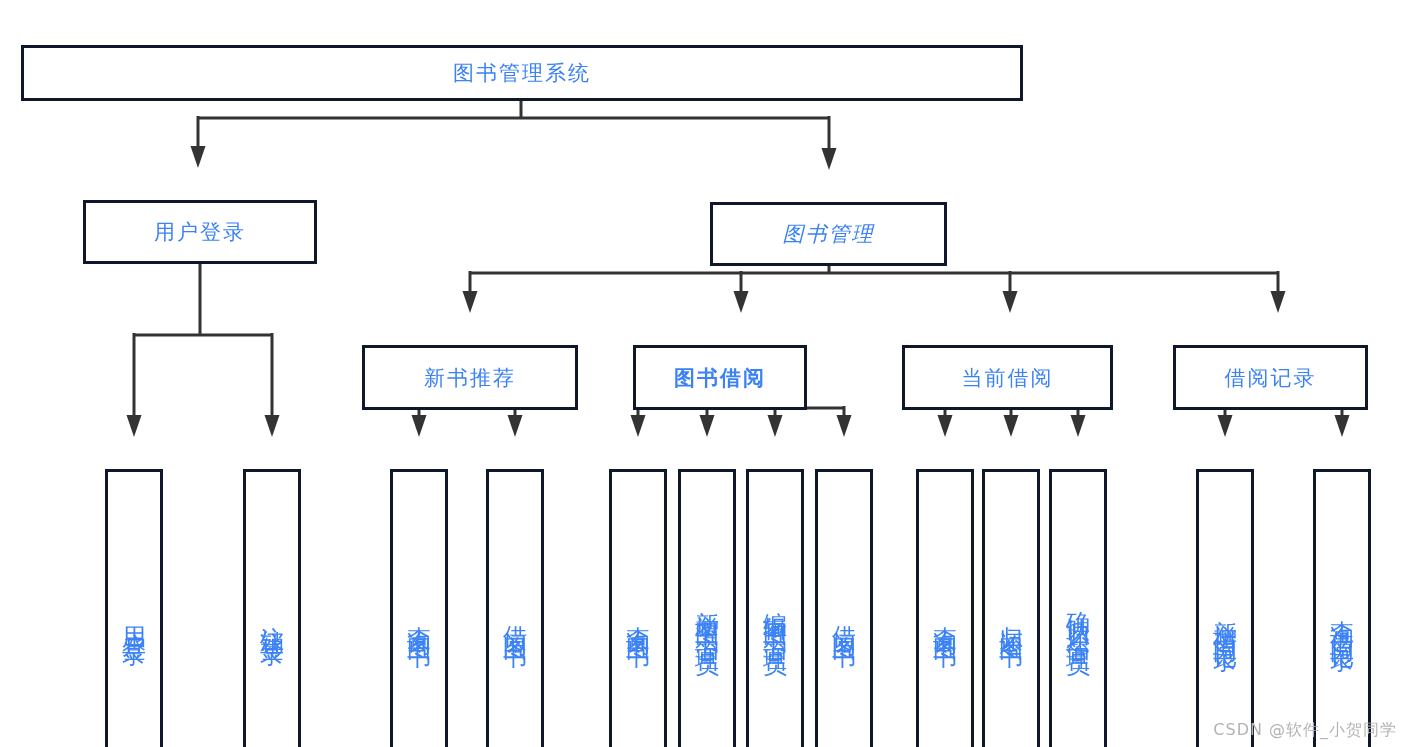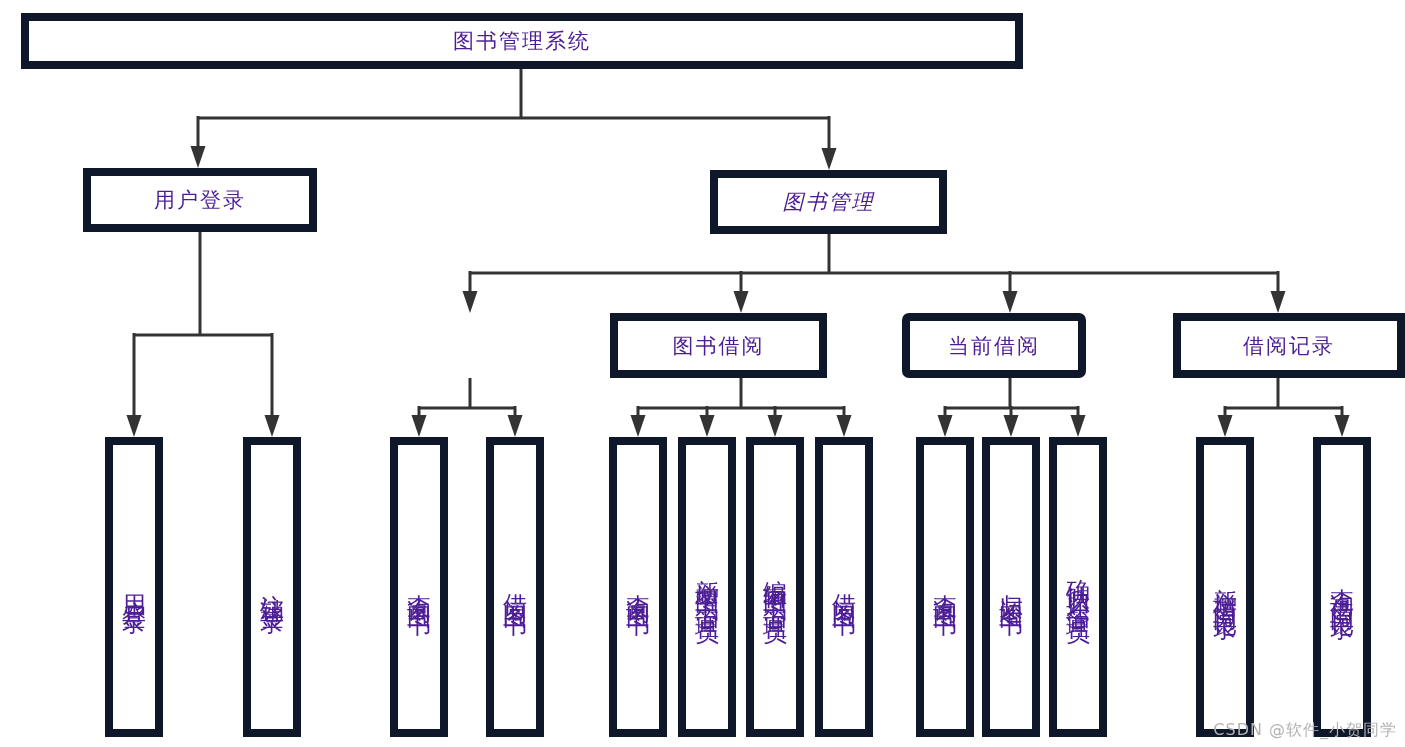--- a/index.html
+++ b/index.html
@@ -13,45 +13,46 @@
   }
   #connectors {
     position: absolute;
     left: 0; top: 0;
     width: 1405px; height: 747px;
   }
   .box {
     position: absolute;
     box-sizing: border-box;
     background: #ffffff;
-    border: 8px solid #0f172a;
+    border: 3px solid #0f172a;
     display: flex;
     align-items: center;
     justify-content: center;
-    color: #4c1d95;
+    color: #3b82f6;
+    margin-top: 32px;
   }
   .hbox { font-size: 21px; letter-spacing: 2px; white-space: nowrap; }
   .vbox span {
     writing-mode: vertical-rl;
     text-orientation: mixed;
     font-size: 24px;
     letter-spacing: 6px;
     line-height: 1;
   }
   
   .n-root  { left: 21px;  top: 13px;  width: 1002px; height: 56px; }
   
   .n-login { left: 83px;  top: 168px; width: 234px; height: 64px; }
   .n-mgmt  { left: 710px; top: 170px; width: 237px; height: 64px; font-style: italic; }
   
   .lv3 { top: 313px; height: 65px; }
   .n-new     { left: 362px;  width: 216px; }
-  .n-borrow  { left: 610px;  width: 217px; }
-  .n-current { left: 902px;  width: 184px; border-radius: 7px; }
-  .n-record  { left: 1173px; width: 232px; }
+  .n-borrow  { left: 633px;  width: 174px; font-weight: bold; }
+  .n-current { left: 902px;  width: 211px; }
+  .n-record  { left: 1173px; width: 195px; }
   
   .lv4 { top: 437px; height: 300px; width: 58px; }
   .p1  { left: 105px; }
   .p2  { left: 243px; }
   .p3  { left: 390px; }
   .p4  { left: 486px; }
   .p5  { left: 609px; }
   .p6  { left: 678px; }
   .p7  { left: 746px; }
   .p8  { left: 815px; }
@@ -140,20 +141,21 @@
       <polygon points="1217.5,415 1232.5,415 1225,437"></polygon>
       <polygon points="1334.5,415 1349.5,415 1342,437"></polygon>
     </g>
   </svg>
 
   <div class="box hbox n-root">图书管理系统</div>
 
   <div class="box hbox n-login">用户登录</div>
   <div class="box hbox n-mgmt">图书管理</div>
 
+  <div class="box hbox lv3 n-new">新书推荐</div>
   <div class="box hbox lv3 n-borrow">图书借阅</div>
   <div class="box hbox lv3 n-current">当前借阅</div>
   <div class="box hbox lv3 n-record">借阅记录</div>
 
   <div class="box vbox lv4 p1">
     <span>用户登录</span>
   </div>
   <div class="box vbox lv4 p2">
     <span>注销登录</span>
   </div>

